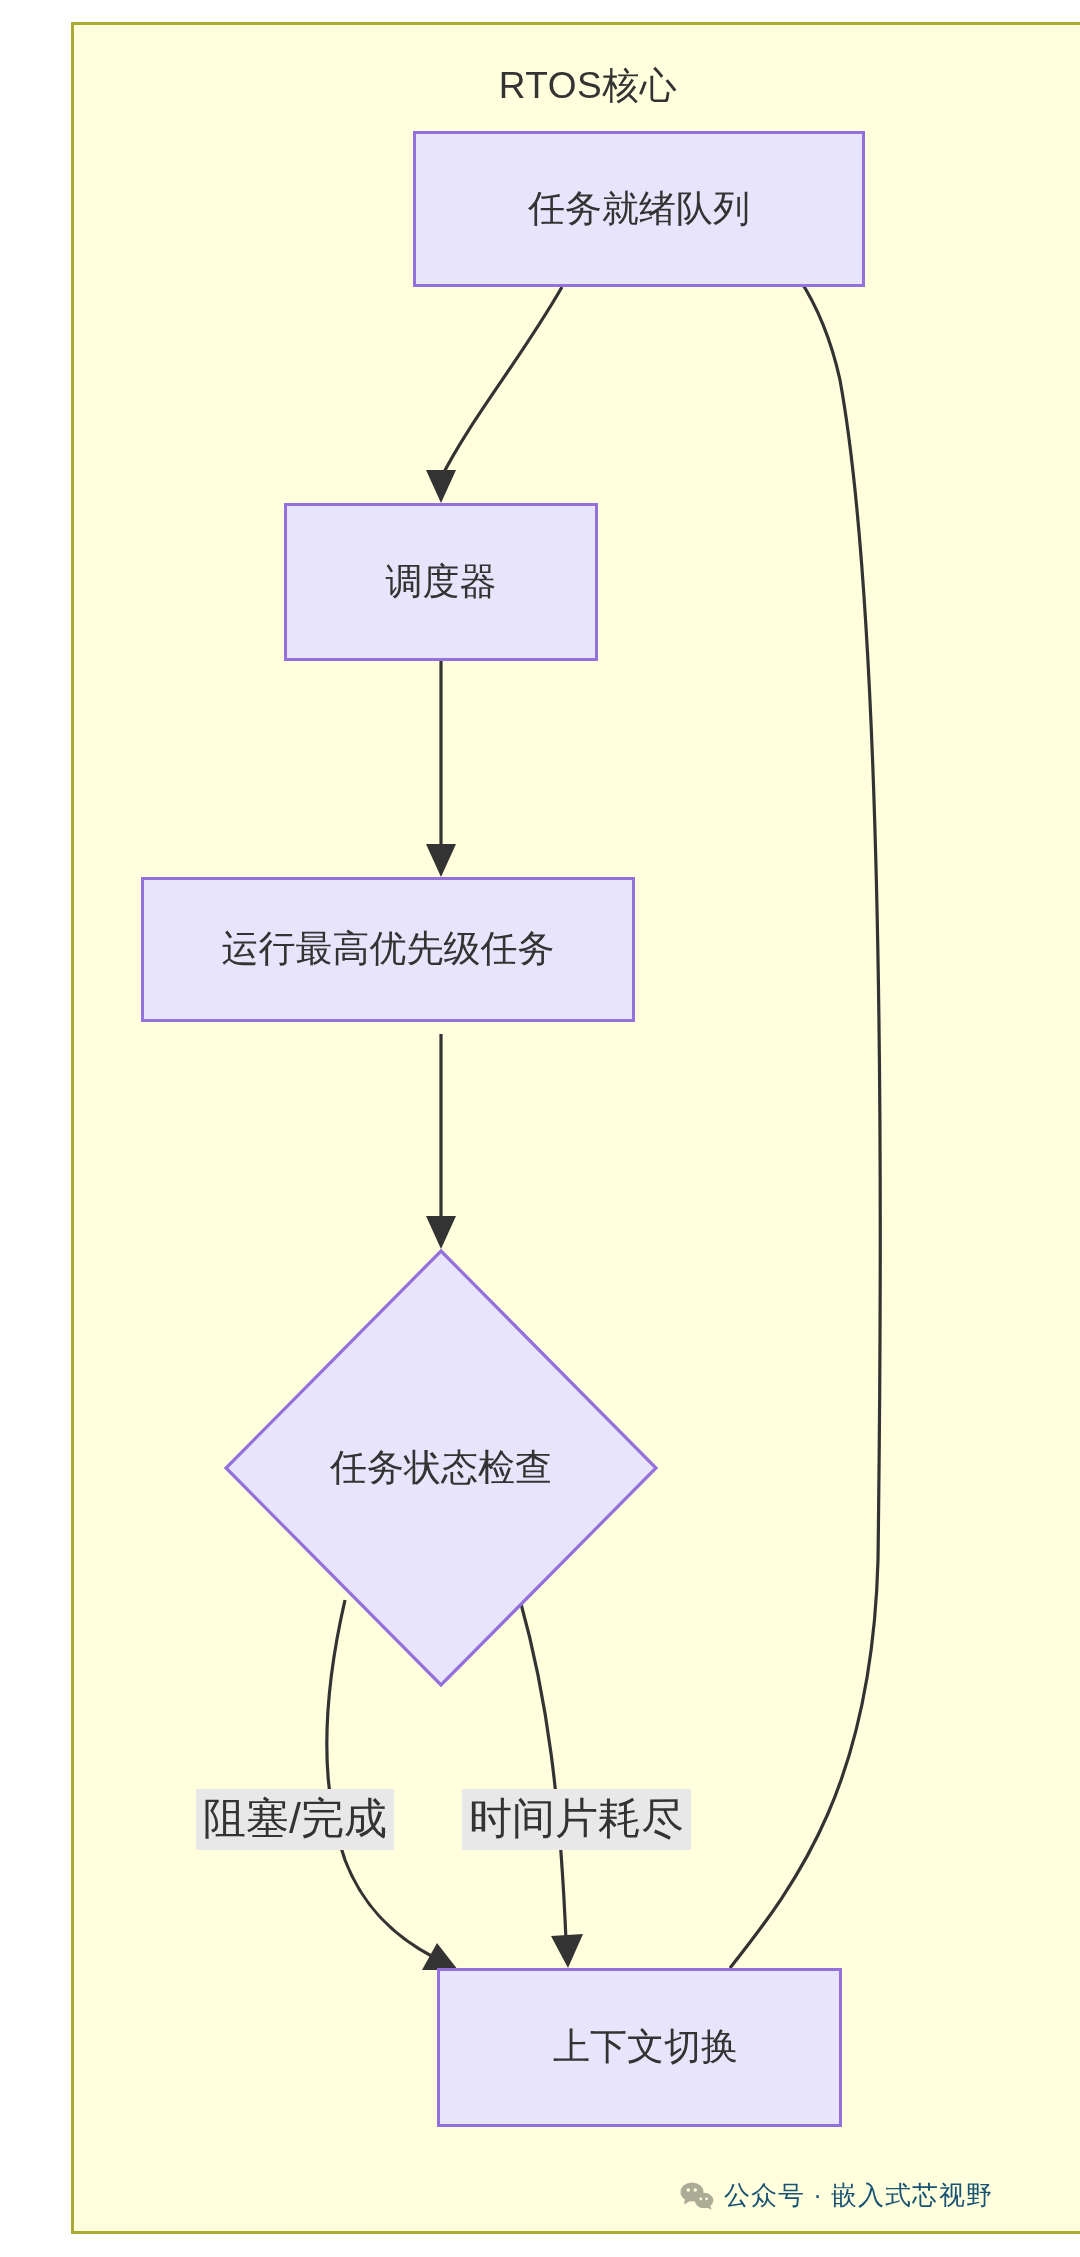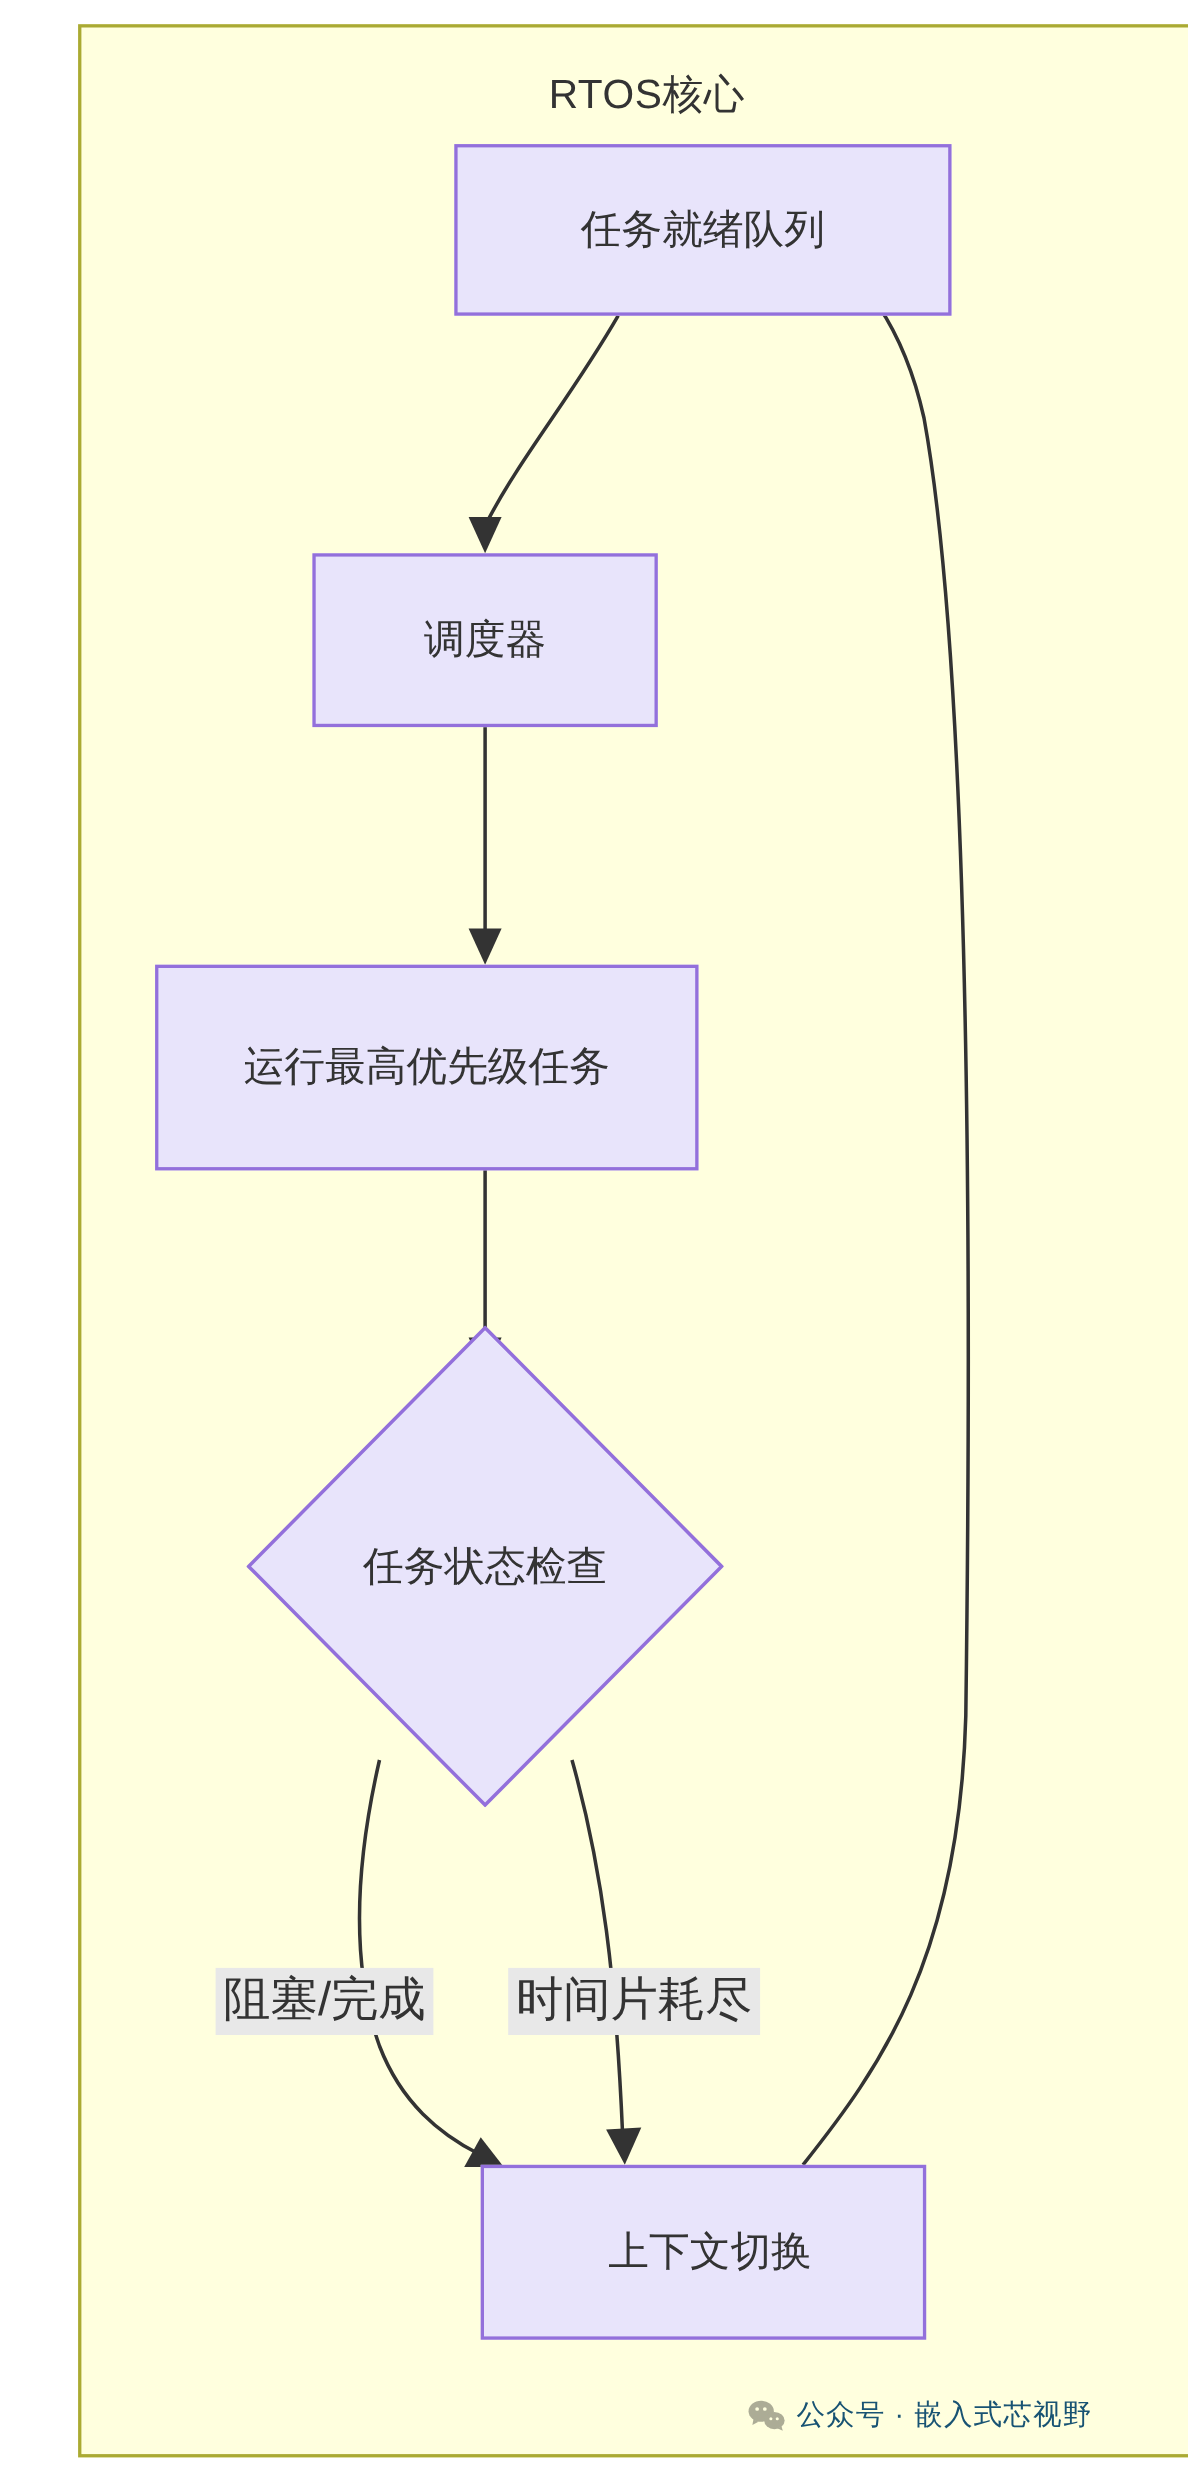--- a/index.html
+++ b/index.html
@@ -47,28 +47,28 @@
     display: flex;
     align-items: center;
     justify-content: center;
     color: #333333;
     font-size: 37px;
     line-height: 1.2;
     white-space: nowrap;
   }
   #node-ready-queue  { left: 413px; top: 131px;  width: 452px; height: 156px; }
   #node-scheduler    { left: 284px; top: 503px;  width: 314px; height: 158px; }
-  #node-run-task     { left: 141px; top: 877px;  width: 494px; height: 187px; }
+  #node-run-task     { left: 141px; top: 877px;  width: 494px; height: 145px; }
   #node-ctx-switch   { left: 437px; top: 1968px; width: 405px; height: 159px; padding-left: 12px; }
 
   
   #node-decision {
     position: absolute;
     left: 224px;
-    top: 1205px;
+    top: 1249px;
     width: 434px;
     height: 438px;
   }
   #node-decision .diamond-shape {
     position: absolute;
     inset: 0;
     width: 100%;
     height: 100%;
     display: block;
   }

